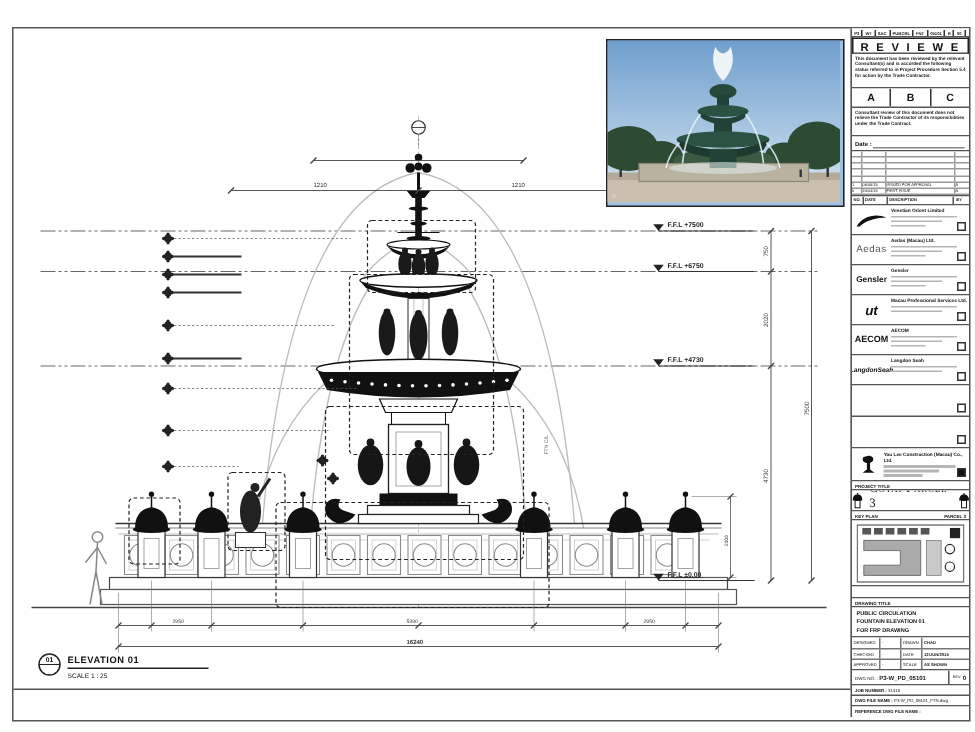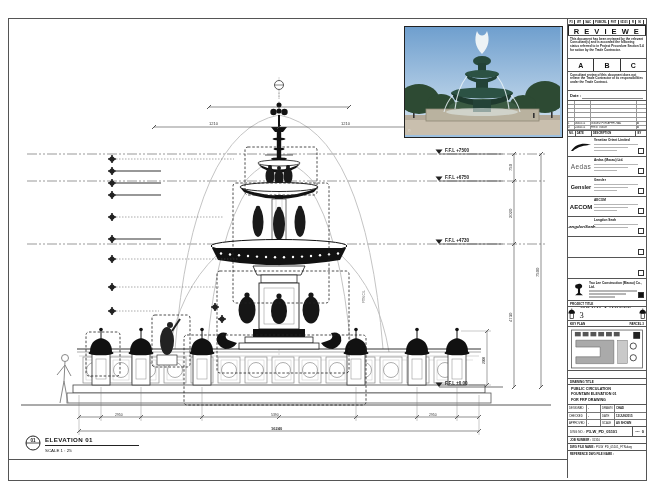--- a/index.html
+++ b/index.html
@@ -519,20 +519,29 @@
       <div class="logo" style="font-size:5.5px;font-weight:bold">Gensler</div>
       <div class="inf">
           <div class="cname">Gensler</div>
         <div class="bar b1"></div>
           <div class="bar b2"></div>
           <div class="bar b3"></div>
         </div>
       <div class="chk"></div>
     </div>
     <div class="cons">
+      <div class="logo" style="font-size:9px;font-weight:bold;font-style:italic">ut</div>
+      <div class="inf">
+          <div class="cname">Macau Professional Services Ltd.</div>
+        <div class="bar b1"></div>
+          <div class="bar b2"></div>
+        </div>
+      <div class="chk"></div>
+    </div>
+    <div class="cons">
       <div class="logo" style="font-size:6px;font-weight:bold">AECOM</div>
       <div class="inf">
           <div class="cname">AECOM</div>
         <div class="bar b1"></div>
           <div class="bar b2"></div>
           <div class="bar b3"></div>
         </div>
       <div class="chk"></div>
     </div>
     <div class="cons">

